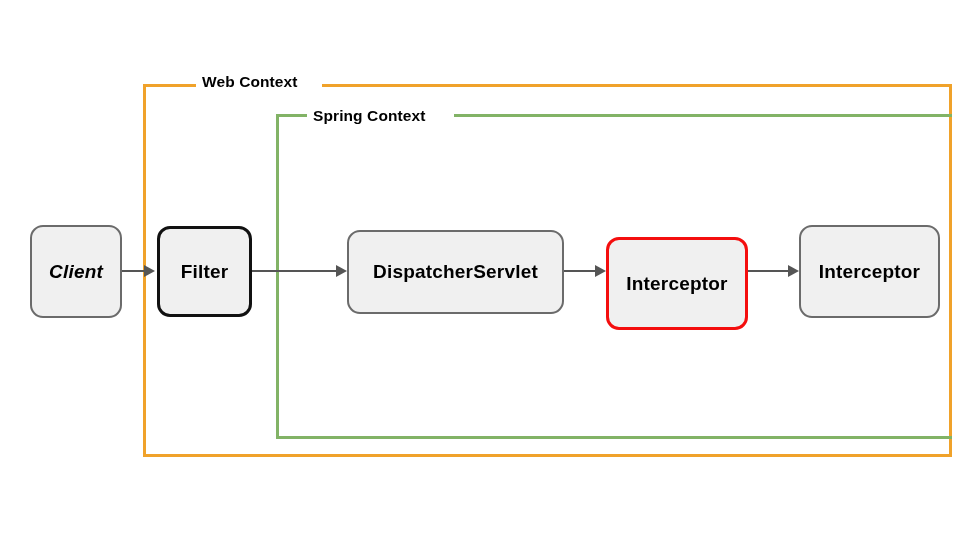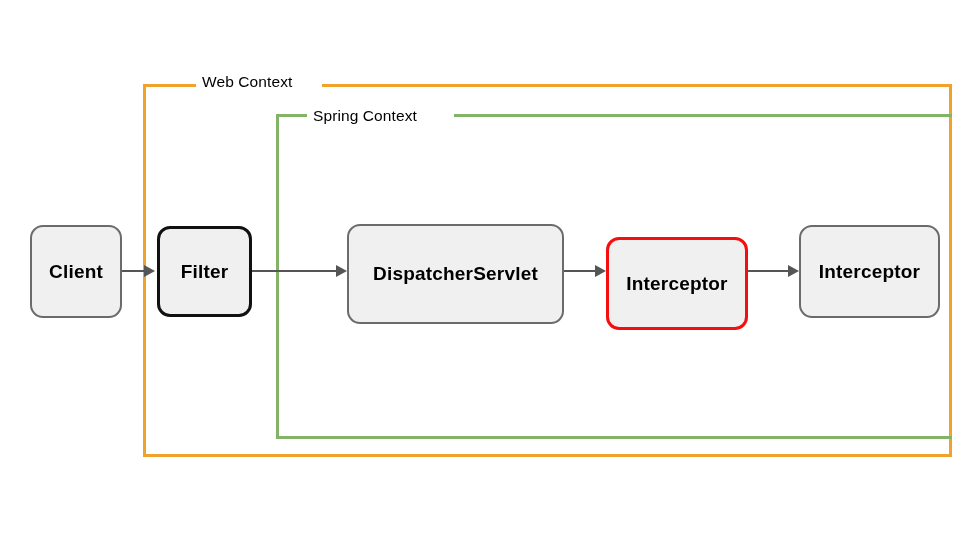--- a/index.html
+++ b/index.html
@@ -51,21 +51,21 @@
     width: 126px;
   }
   .mask-spring {
     left: 307px;
     top: 110px;
     width: 147px;
   }
   .context-label {
     position: absolute;
     font-size: 15.5px;
-    font-weight: normal;
+    font-weight: bold;
     color: #000000;
     white-space: nowrap;
     letter-spacing: 0.1px;
   }
   .label-web {
     left: 202px;
     top: 73px;
   }
   .label-spring {
     left: 313px;
@@ -127,23 +127,23 @@
 
   <div class="conn" style="left:252px; top:270px; width:85px;"></div>
   <div class="arrowhead" style="left:336px; top:265px;"></div>
 
   <div class="conn" style="left:564px; top:270px; width:32px;"></div>
   <div class="arrowhead" style="left:595px; top:265px;"></div>
 
   <div class="conn" style="left:748px; top:270px; width:41px;"></div>
   <div class="arrowhead" style="left:788px; top:265px;"></div>
 
-  <div class="node node-default" style="left:30px; top:225px; width:92px; height:93px;">Client</div>
+  <div class="node node-default" style="left:30px; top:225px; width:92px; height:93px;font-style:italic;">Client</div>
 
   <div class="node node-strong" style="left:157px; top:226px; width:95px; height:91px;">Filter</div>
 
-  <div class="node node-default" style="left:347px; top:224px; width:217px; height:100px;">DispatcherServlet</div>
+  <div class="node node-default" style="left:347px; top:230px; width:217px; height:84px;">DispatcherServlet</div>
 
   <div class="node node-danger" style="left:606px; top:225px; width:142px; height:93px;">Interceptor</div>
 
   <div class="node node-default" style="left:799px; top:225px; width:141px; height:93px;">Interceptor</div>
 
 </div>
 
 </body></html>

